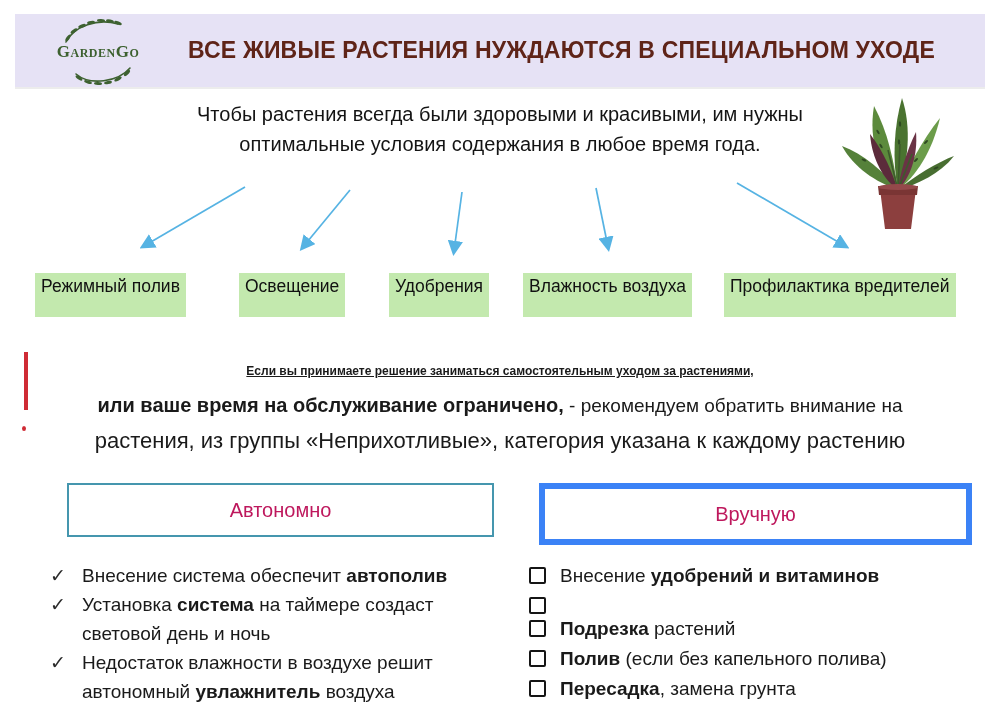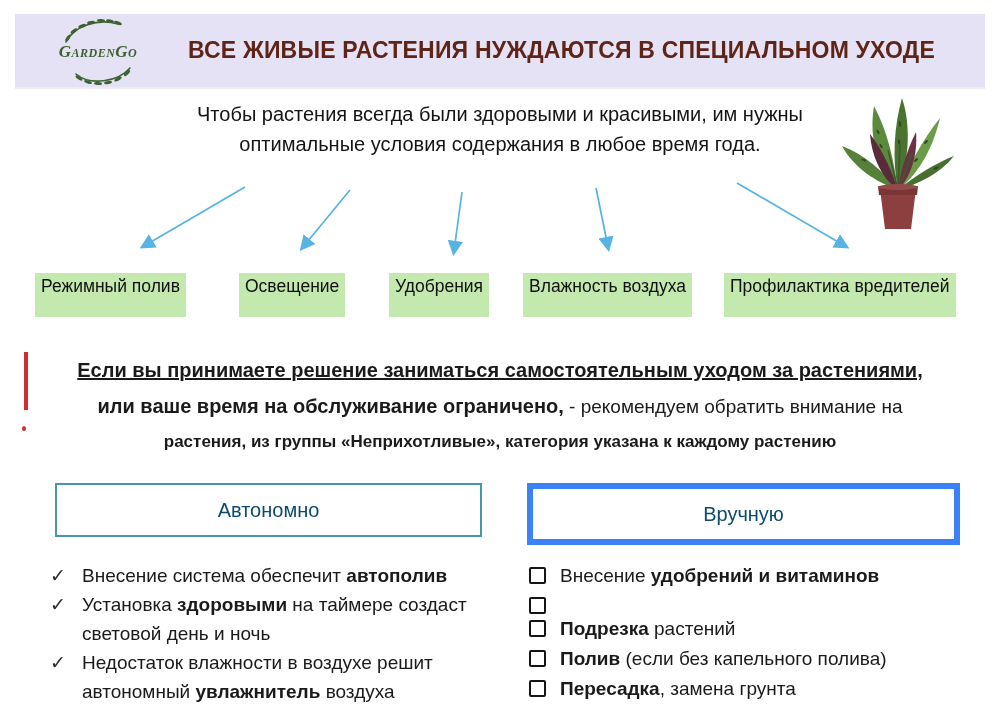--- a/index.html
+++ b/index.html
@@ -6,48 +6,48 @@
   body{font-family:"Liberation Sans","DejaVu Sans",sans-serif;color:#1a1a1a;}
   .slide{position:relative;width:1000px;height:724px;background:#ffffff;overflow:hidden;}
 
   
   .banner{position:absolute;left:15px;top:14px;width:970px;height:73px;background:#e6e2f5;
           display:flex;align-items:center;box-shadow:0 2px 0 rgba(180,180,180,.25);}
   .logo{position:absolute;left:18px;top:0;width:130px;height:73px;display:flex;align-items:center;justify-content:center;}
   .logo-inner{position:relative;width:104px;height:70px;}
   .logo-text{position:absolute;left:0;right:0;top:26px;text-align:center;
              font-family:"Liberation Serif","DejaVu Serif",serif;font-variant:small-caps;
-             font-weight:700;font-size:17px;color:#3d6130;letter-spacing:.5px;font-style:italic;}
+             font-weight:700;font-size:17px;color:#3d6130;letter-spacing:.5px;}
   .banner-title{position:absolute;left:148px;right:25px;text-align:center;
                 font-weight:700;font-size:23px;color:#5f2418;letter-spacing:.2px;}
 
   
   .intro{position:absolute;left:150px;top:99px;width:700px;text-align:center;
          font-size:20px;line-height:30px;color:#141414;}
   .plant{position:absolute;right:12px;top:86px;width:178px;height:152px;}
 
   
   .arrows{position:absolute;left:0;top:175px;width:1000px;height:92px;}
 
   
   .factor{position:absolute;top:273px;background:#c3e9ae;color:#111;
           font-size:17.5px;padding:3px 6px 20px 6px;white-space:nowrap;}
 
   
   .redbar{position:absolute;left:24px;top:352px;width:4px;height:58px;background:#cf2b35;}
   .reddot{position:absolute;left:22px;top:426px;width:4px;height:5px;background:#cf2b35;border-radius:50%;}
   .advice{position:absolute;left:40px;top:353px;width:920px;text-align:center;line-height:34px;}
-  .advice .l1{font-size:20px;font-weight:700;text-decoration:underline;text-align:right;}
+  .advice .l1{font-size:12px;font-weight:700;text-decoration:underline;text-align:right;}
   .advice .l2b{font-size:20px;font-weight:700;}
   .advice .l2r{font-size:19px;}
-  .advice .l3{font-size:17px;font-weight:bold;}
+  .advice .l3{font-size:22px;}
 
   
   .colbox{position:absolute;top:483px;height:50px;display:flex;align-items:center;justify-content:center;
-          font-size:20px;color:#0c4a6e;background:#fff;}
+          font-size:20px;color:#be185d;background:#fff;margin-left:12px;}
   .colbox.auto{left:55px;width:423px;border:2px solid #4596ae;}
   .colbox.manual{left:527px;width:421px;border:6px solid #3b82f6;}
 
   
   .list{position:absolute;top:561px;font-size:19px;line-height:29px;}
   .list.left{left:50px;width:450px;}
   .list.right{left:527px;width:460px;line-height:30px;}
   .item{display:flex;align-items:flex-start;}
   .bullet-check{width:32px;flex:0 0 32px;color:#2b2b2b;font-size:19px;}
   .bullet-box{flex:0 0 13px;width:13px;height:13px;border:2.5px solid #151515;border-radius:2px;
@@ -166,21 +166,21 @@
     <span>Вручную</span>
   </div>
 
   <div class="list left">
     <div class="item">
       <span class="bullet-check">✓</span>
       <span><span>Внесение система обеспечит </span><b>автополив</b><span></span></span>
     </div>
     <div class="item">
       <span class="bullet-check">✓</span>
-      <span><span>Установка </span><b>здоровыми</b><span> на таймере создаст световой день и ночь</span></span>
+      <span><span>Установка </span><b>система</b><span> на таймере создаст световой день и ночь</span></span>
     </div>
     <div class="item">
       <span class="bullet-check">✓</span>
       <span><span>Недостаток влажности в  воздухе решит автономный </span><b>увлажнитель</b><span> воздуха</span></span>
     </div>
   </div>
 
   <div class="list right">
     <div class="item">
       <span class="bullet-box"></span>

